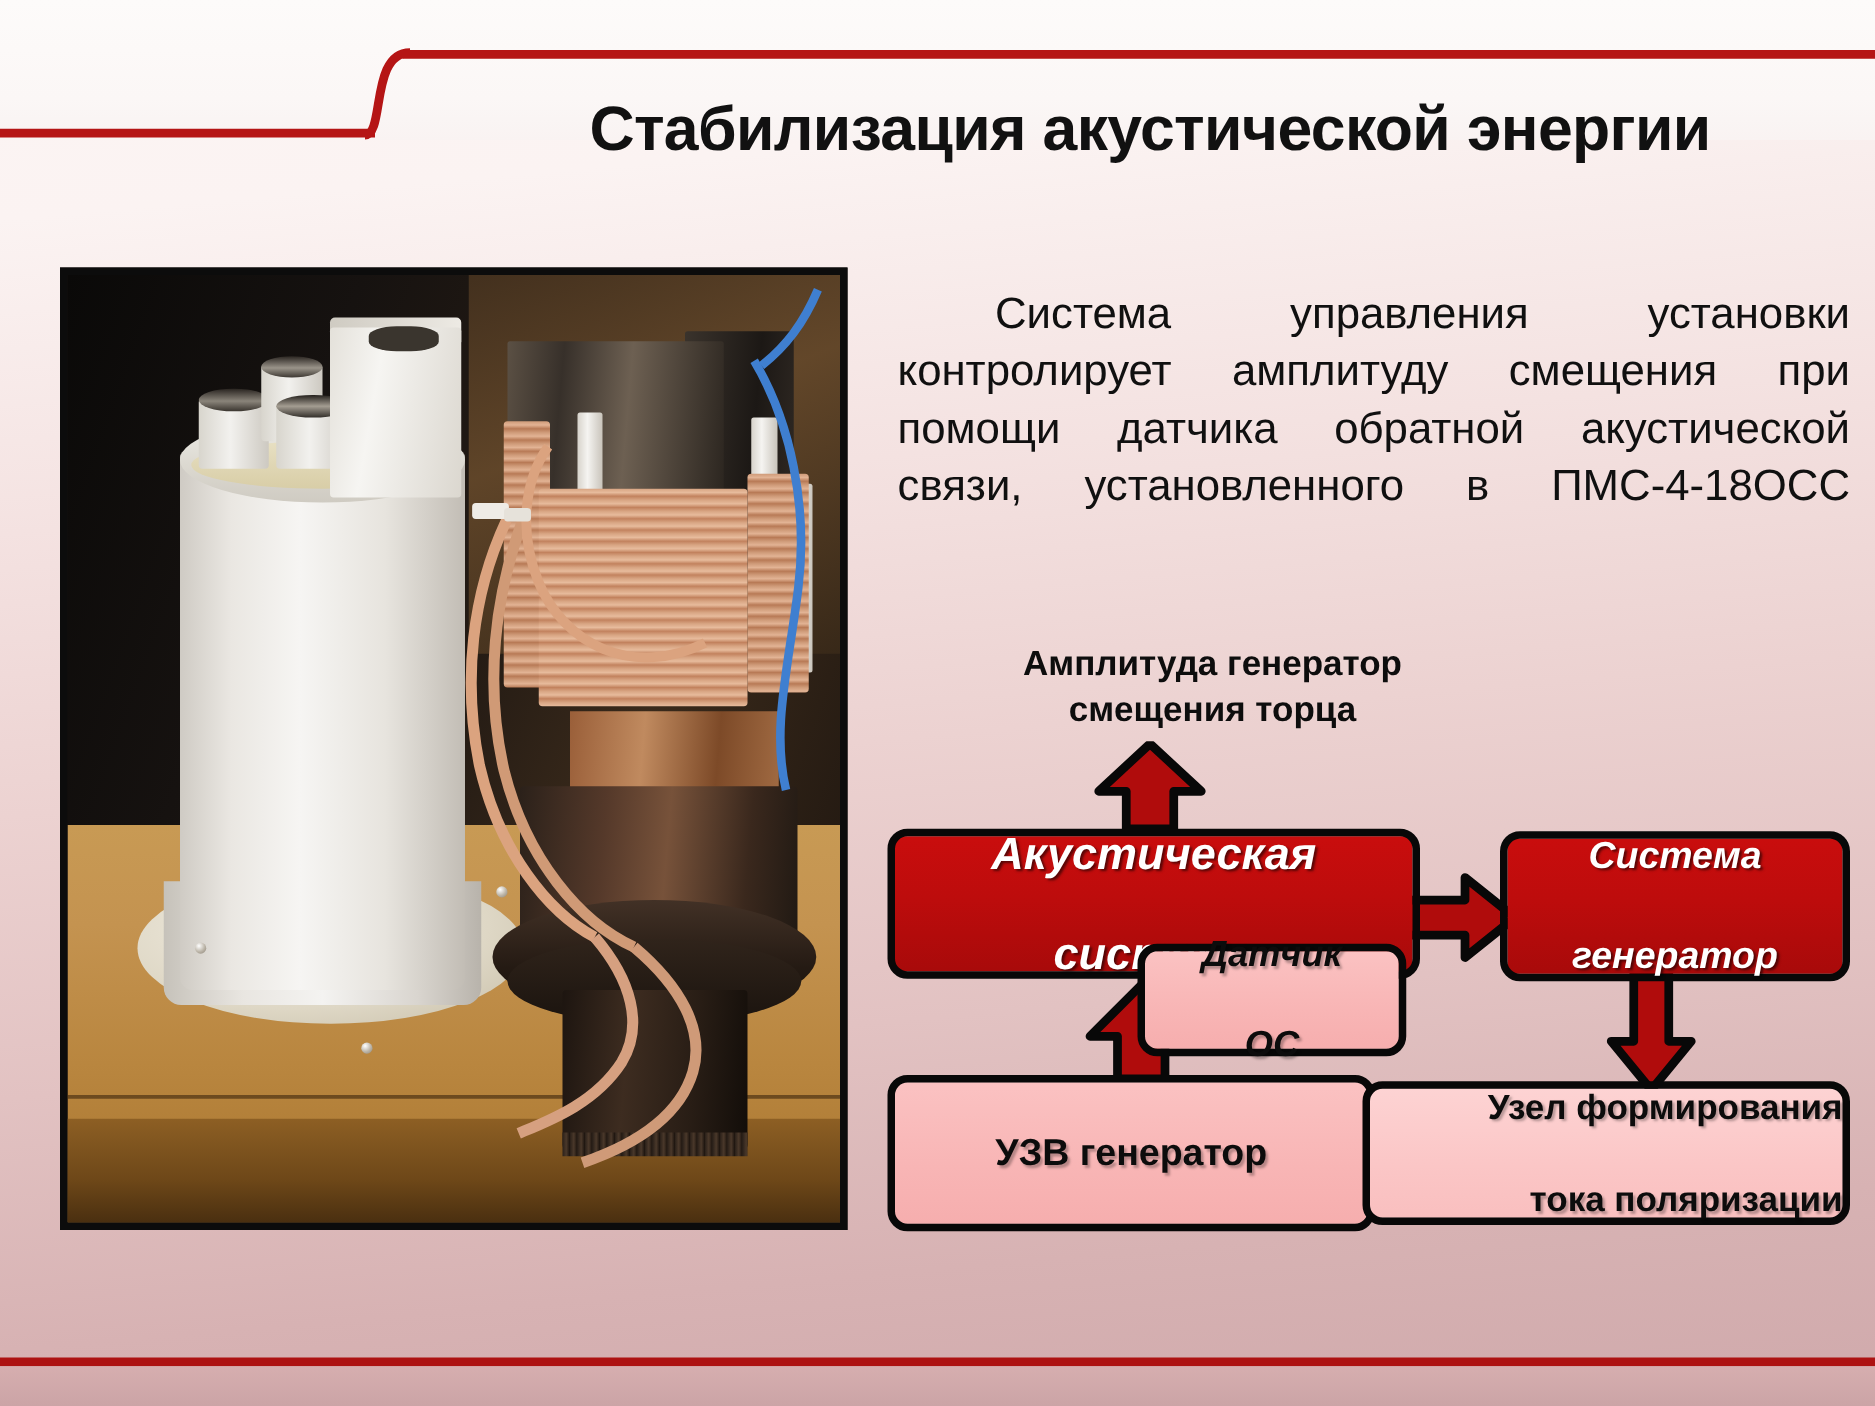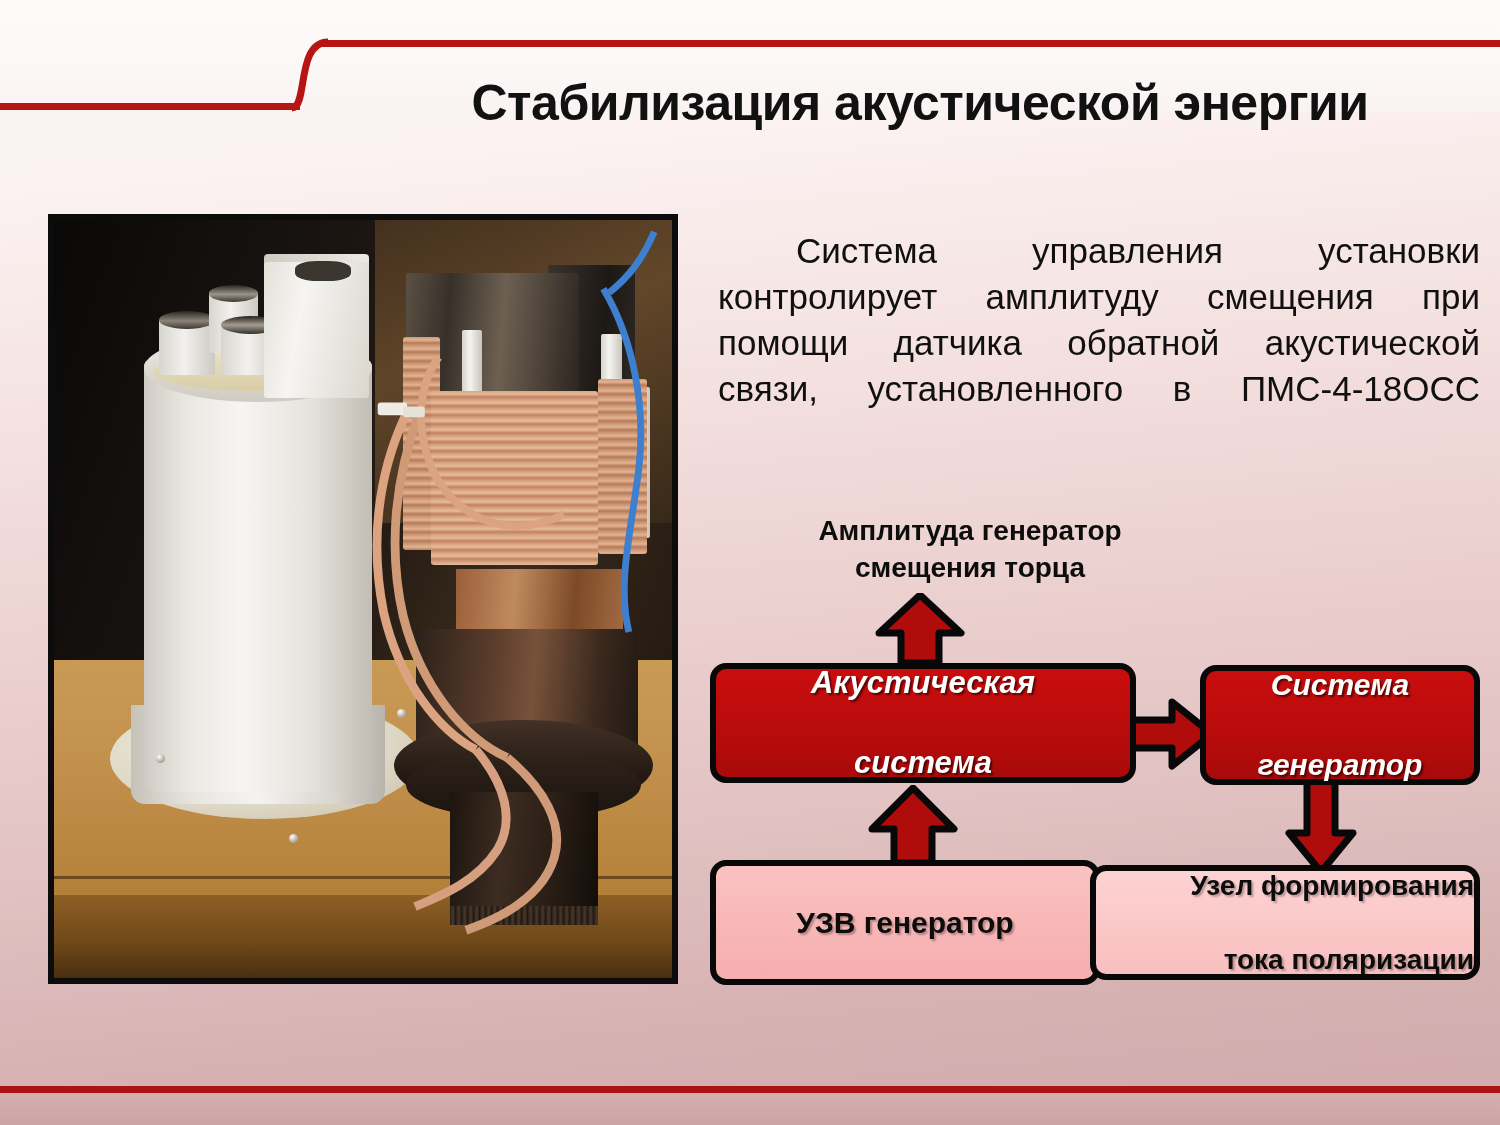--- a/index.html
+++ b/index.html
@@ -168,21 +168,21 @@
   .node-red{
     background:linear-gradient(180deg,#c90d0d 0%,#bd0c0c 45%,#a80a0a 100%);
     color:#fff;font-style:italic;font-weight:bold;
     text-shadow:2px 2px 2px rgba(0,0,0,.55);
   }
   .node-pink{
     background:linear-gradient(180deg,#fbc2c2 0%,#f8b5b5 60%,#f6aeae 100%);
     color:#0c0c0c;font-weight:bold;
     text-shadow:2px 2px 2px rgba(0,0,0,.28);
   }
-  #node-acoustic{left:20px;top:163px;width:426px;height:120px;font-size:31px;line-height:40px;z-index:3;}
+  #node-acoustic{left:20px;top:163px;width:426px;height:120px;font-size:36px;line-height:40px;z-index:3;}
   #node-control{left:510px;top:165px;width:280px;height:120px;font-size:30px;line-height:40px;z-index:3;}
   #node-sensor{left:220px;top:255px;width:215px;height:90px;font-size:29px;line-height:36px;
     font-style:italic;z-index:5;}
   #node-gen{left:20px;top:360px;width:390px;height:125px;font-size:30px;z-index:3;}
   #node-pol{left:400px;top:365px;width:390px;height:115px;font-size:28px;line-height:37px;
     background:linear-gradient(180deg,#fdd3d3 0%,#fbc6c6 60%,#f9bfbf 100%);z-index:4;text-align:right;}
   .arrow{position:absolute;}
   #arrow-up-out{left:185px;top:93px;width:90px;height:72px;z-index:2;}
   #arrow-up-in{left:178px;top:285px;width:90px;height:80px;z-index:2;}
   #arrow-right{left:420px;top:198px;width:105px;height:72px;z-index:2;}
@@ -297,20 +297,26 @@
       </span>
     </div>
 
     <div class="node node-red" id="node-control">
       <span>
         <span>Система</span><br>
         <span>генератор</span>
       </span>
     </div>
 
+    <div class="node node-pink" id="node-sensor">
+      <span>
+        <span>Датчик</span><br>
+        <span>ОС</span>
+      </span>
+    </div>
 
     <div class="node node-pink" id="node-gen">
       <span>УЗВ генератор</span>
     </div>
 
     <div class="node node-pink" id="node-pol">
       <span>
         <span>Узел формирования</span><br>
         <span>тока поляризации</span>
       </span>

